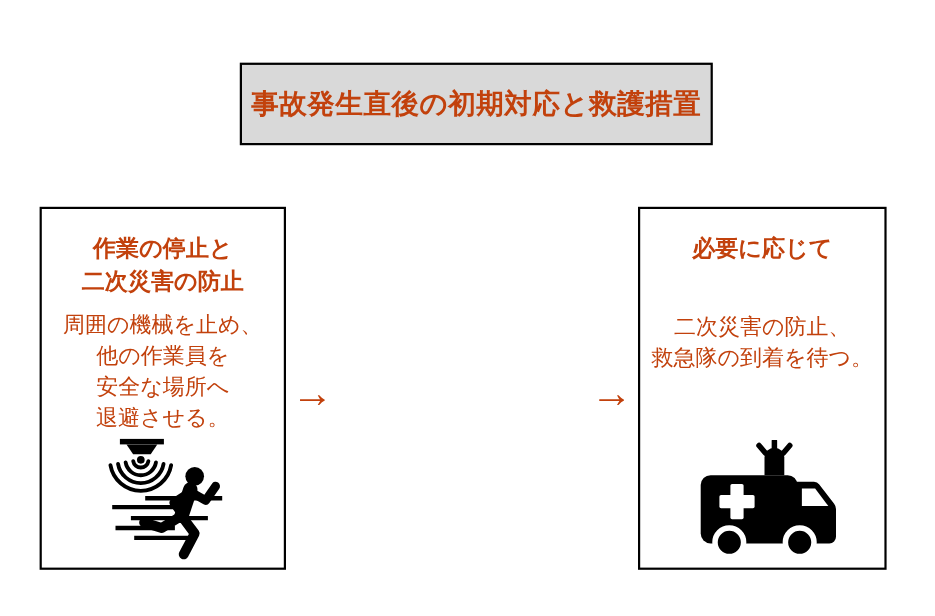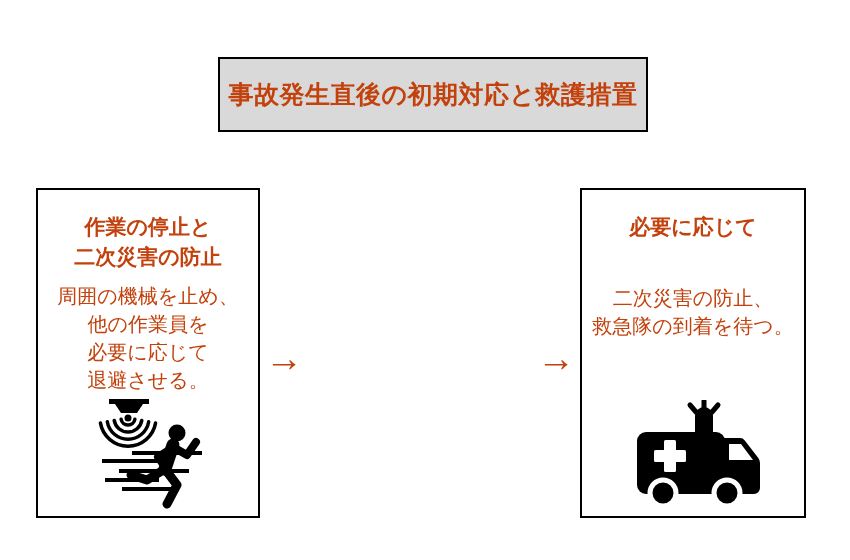--- a/index.html
+++ b/index.html
@@ -88,21 +88,21 @@
 
 <div class="canvas">
 
   <div class="title-box">事故発生直後の初期対応と救護措置</div>
 
   <div class="step step-1">
     <div class="step-heading">作業の停止と
 二次災害の防止</div>
     <div class="step-body">周囲の機械を止め、
 他の作業員を
-必要に応じて
+安全な場所へ
 退避させる。</div>
     <div class="icon-wrap">
       <svg width="150" height="114" viewBox="0 0 150 114" aria-hidden="true">
 
         <rect x="36" y="1" width="40" height="5" fill="#000"></rect>
         <polygon points="42,6 70,6 64,15 48,15" fill="#000"></polygon>
         <circle cx="55" cy="20" r="3.5" fill="#000"></circle>
 
         <g fill="none" stroke="#000" stroke-width="3.5" stroke-linecap="round">
           <path d="M48.1,21.2 A7,7 0 0 0 61.9,21.2"></path>

